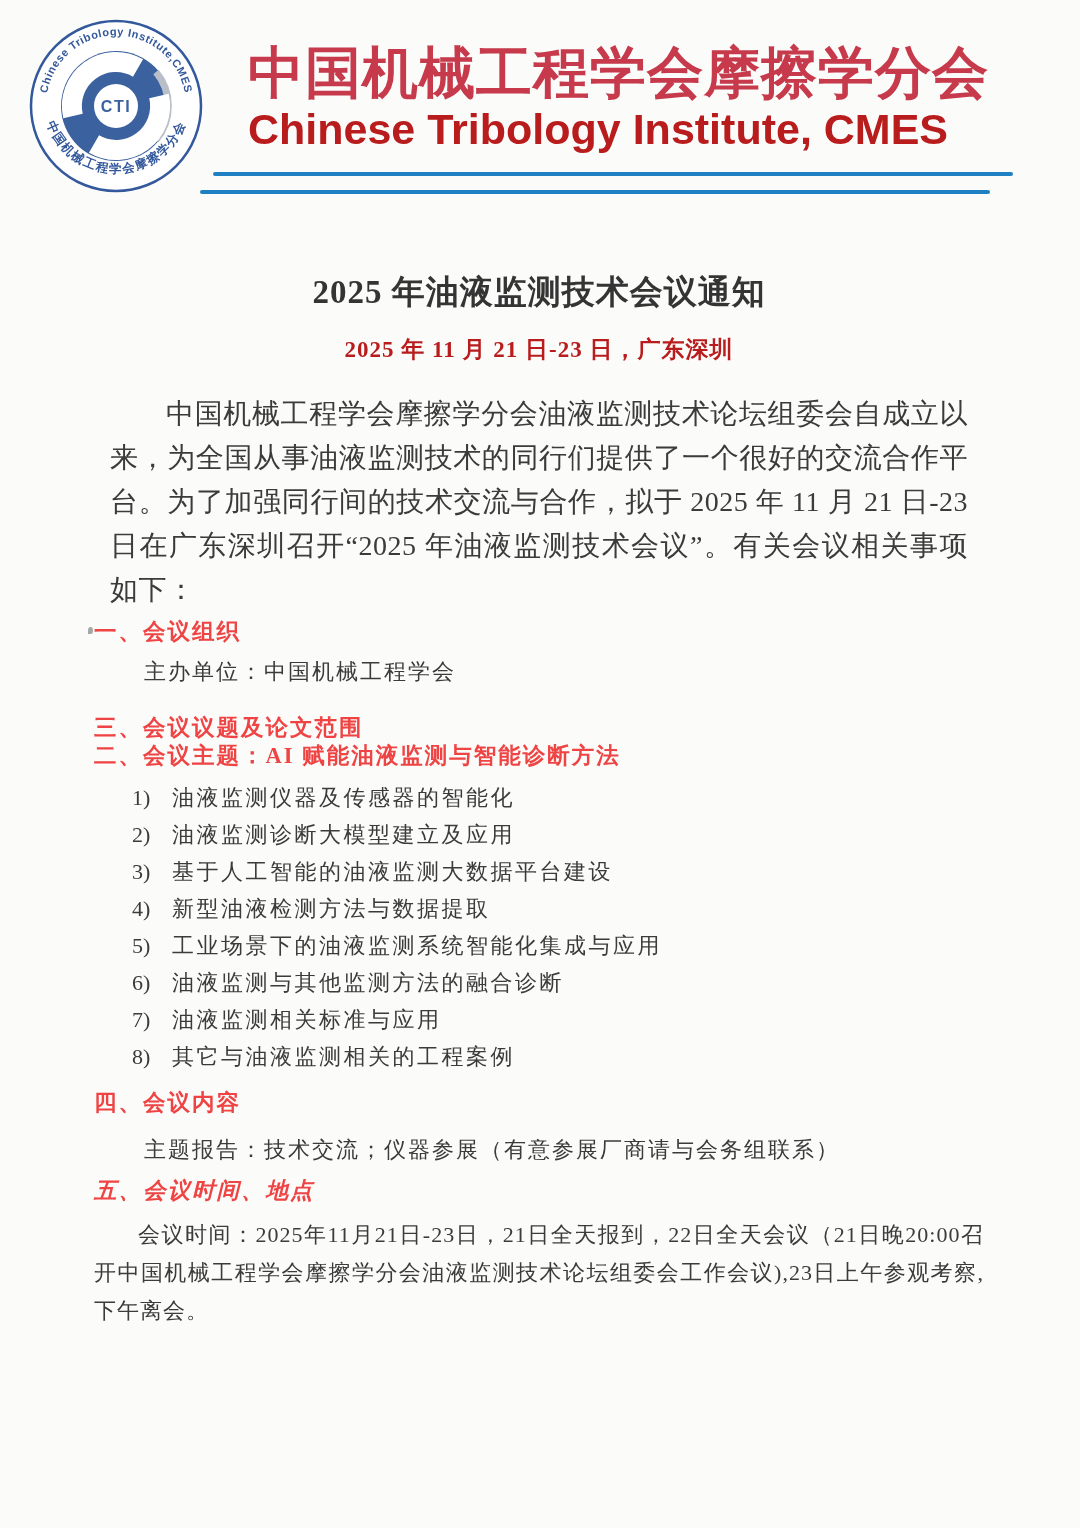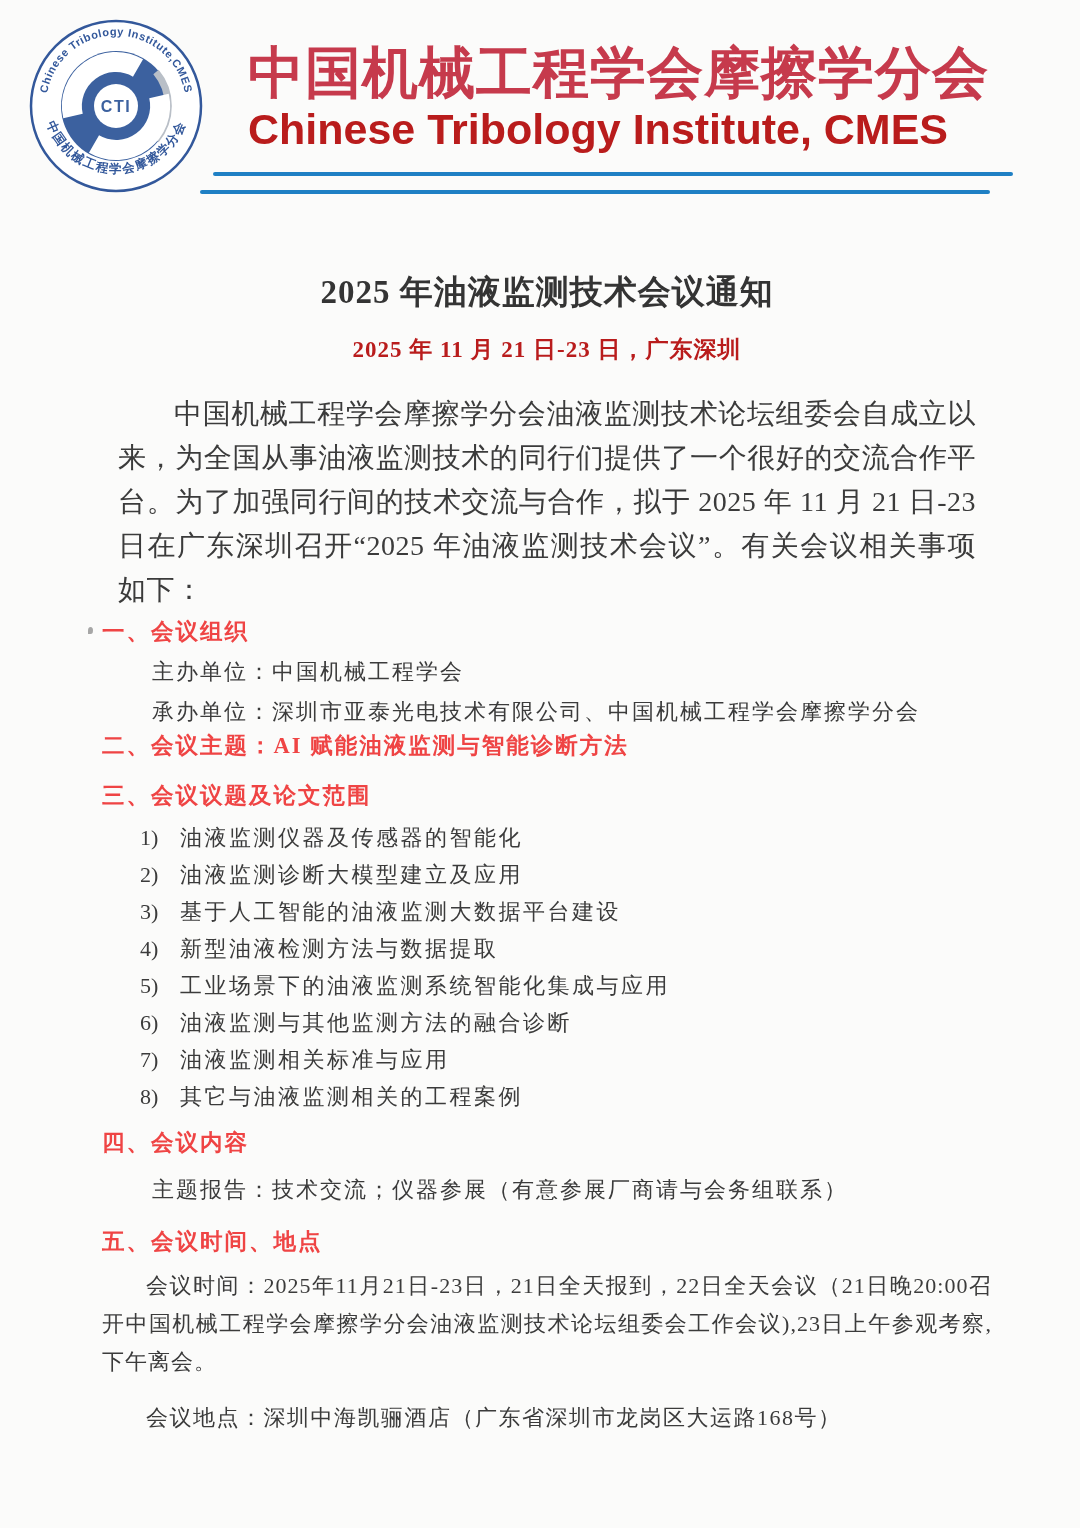--- a/index.html
+++ b/index.html
@@ -24,21 +24,21 @@
     font-family:"Liberation Sans","DejaVu Sans",sans-serif;
     font-weight:700;font-size:43px;line-height:50px;letter-spacing:0px;
     white-space:nowrap;
   }
   .rule{position:absolute;height:4px;border-radius:2px;}
   .rule1{left:213px;top:172px;width:800px;}
   .rule2{left:200px;top:190px;width:790px;}
   .speck{position:absolute;left:88px;top:627px;width:5px;height:7px;
          background:#8a8a8a;border-radius:50% 50% 50% 0;opacity:.75;}
   
-  .content{position:absolute;left:102px;top:272px;width:890px;}
+  .content{position:absolute;left:94px;top:272px;width:890px;}
   .doc-title{
     margin:0;font-size:33px;font-weight:700;text-align:center;
     letter-spacing:1px;color:#343434;line-height:40px;
   }
   .doc-date{
     margin:24px 0 0;font-size:23px;font-weight:700;text-align:center;
     letter-spacing:1px;color:#b91c1c;line-height:28px;
   }
   .intro{
     margin:28px 16px 0;font-size:28px;line-height:44px;
@@ -51,21 +51,21 @@
   .h-org{margin-top:6px;}
   .org-lines{margin-top:6px;}
   .org-line{font-size:22px;line-height:40px;padding-left:50px;letter-spacing:2px;}
   .h-theme{margin-top:0;}
   .h-topics{margin-top:22px;}
   .topic-items{margin-top:9px;}
   .item{display:flex;font-size:22px;line-height:37px;padding-left:38px;letter-spacing:2.5px;}
   .item .num{flex:none;width:40px;letter-spacing:0;}
   .h-content{margin-top:14px;}
   .content-line{margin-top:19px;font-size:22px;line-height:28px;padding-left:50px;letter-spacing:2px;font-family:Liberation Serif, serif;}
-  .h-time{margin-top:24px;}
+  .h-time{margin-top:13px;font-style:italic;}
   .time-para{
     margin:11px 0 18px;font-size:22px;line-height:38px;
     text-align:justify;text-indent:2em;letter-spacing:1px;
   }
   .place-para{
     margin:0;font-size:22px;line-height:38px;
     text-indent:2em;letter-spacing:1.5px;
   }
 </style>
 </head>
@@ -108,26 +108,25 @@
   <div class="content">
 
     <h1 class="doc-title">2025 年油液监测技术会议通知</h1>
     <div class="doc-date">2025 年 11 月 21 日-23 日，广东深圳</div>
 
     <p class="intro">中国机械工程学会摩擦学分会油液监测技术论坛组委会自成立以来，为全国从事油液监测技术的同行们提供了一个很好的交流合作平台。为了加强同行间的技术交流与合作，拟于 2025 年 11 月 21 日-23 日在广东深圳召开“2025 年油液监测技术会议”。有关会议相关事项如下：</p>
 
     <div class="sec-h h-org">一、会议组织</div>
     <div class="org-lines">
       <div class="org-line">主办单位：中国机械工程学会</div>
-      <div class="org-line">承办单位：深圳市亚泰光电技术有限公司、中国机械工程学会摩擦学分会</div>
     </div>
 
+    <div class="sec-h h-topics">三、会议议题及论文范围</div>
+
     <div class="sec-h h-theme">二、会议主题：AI 赋能油液监测与智能诊断方法</div>
-
-    <div class="sec-h h-topics">三、会议议题及论文范围</div>
     <div class="topic-items">
       <div class="item">
         <span class="num">1)</span>
         <span class="txt">油液监测仪器及传感器的智能化</span>
       </div>
       <div class="item">
         <span class="num">2)</span>
         <span class="txt">油液监测诊断大模型建立及应用</span>
       </div>
       <div class="item">
@@ -154,16 +153,15 @@
         <span class="num">8)</span>
         <span class="txt">其它与油液监测相关的工程案例</span>
       </div>
     </div>
 
     <div class="sec-h h-content">四、会议内容</div>
     <div class="content-line">主题报告：技术交流；仪器参展（有意参展厂商请与会务组联系）</div>
 
     <div class="sec-h h-time">五、会议时间、地点</div>
     <p class="time-para">会议时间：2025年11月21日-23日，21日全天报到，22日全天会议（21日晚20:00召开中国机械工程学会摩擦学分会油液监测技术论坛组委会工作会议),23日上午参观考察,下午离会。</p>
-    <p class="place-para">会议地点：深圳中海凯骊酒店（广东省深圳市龙岗区大运路168号）</p>
 
   </div>
 </div>
 
 </body></html>

